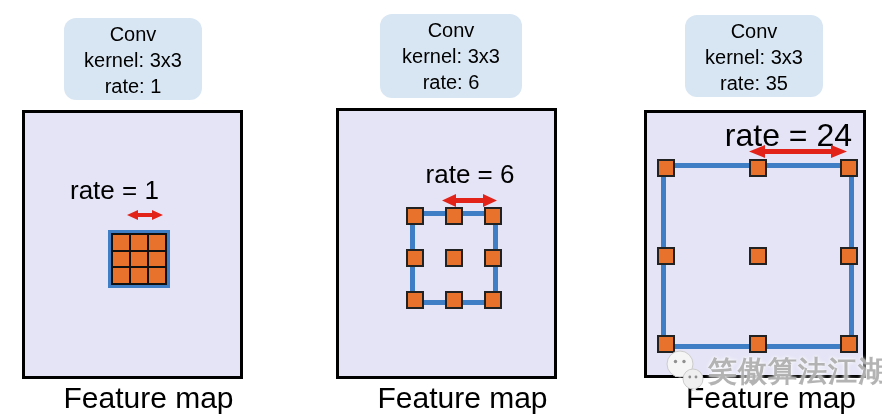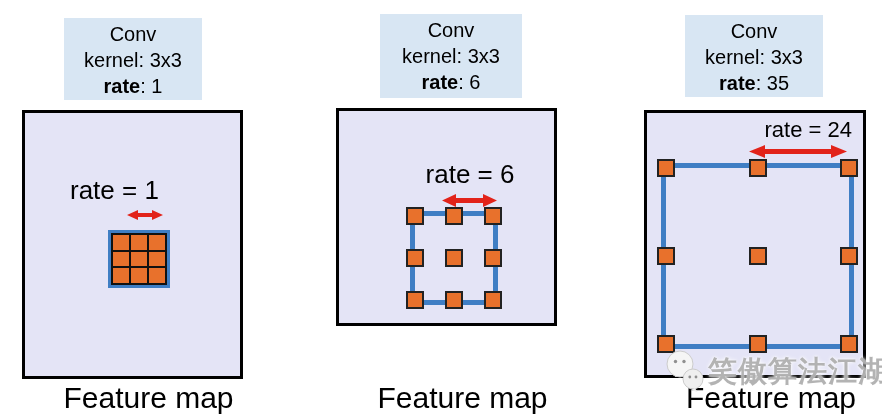--- a/index.html
+++ b/index.html
@@ -7,41 +7,41 @@
     position:relative;width:882px;height:418px;background:#ffffff;
     font-family:"Liberation Sans","DejaVu Sans",sans-serif;color:#000;
     overflow:hidden;
   }
   .panel{position:absolute;top:0;height:418px;}
   .p1{left:22px;width:221px;}
   .p2{left:336px;width:221px;}
   .p3{left:644px;width:222px;}
 
   .conv-box{
-    position:absolute;background:#d8e6f3;border-radius:0;
+    position:absolute;background:#d8e6f3;border-radius:12px;
     text-align:center;font-size:20px;line-height:26px;padding-top:3px;
     box-sizing:border-box;
   }
   .p1 .conv-box{left:42px;top:18px;width:138px;height:82px;}
   .p2 .conv-box{left:44px;top:14px;width:142px;height:84px;}
   .p3 .conv-box{left:41px;top:15px;width:138px;height:82px;}
-  .conv-box b{font-weight:bold;}
+  .conv-box b{font-weight:normal;}
 
   .feature-map{
     position:absolute;left:0;background:#e4e4f6;border:3px solid #000;
     box-sizing:border-box;width:100%;
   }
   .p1 .feature-map{top:110px;height:269px;}
-  .p2 .feature-map{top:108px;height:218px;}
+  .p2 .feature-map{top:108px;height:271px;}
   .p3 .feature-map{top:110px;height:268px;}
 
   .rate-annotation{position:absolute;font-size:26px;white-space:nowrap;}
   .p1 .rate-annotation{left:45px;top:62px;width:160px;}
   .p2 .rate-annotation{left:51px;top:48px;width:160px;text-align:center;}
-  .p3 .rate-annotation{right:11px;top:4px;font-size:22px;text-align:left;}
+  .p3 .rate-annotation{right:11px;top:4px;font-size:32px;text-align:left;}
 
   .arrow{position:absolute;display:block;}
   .p1 .arrow{left:101px;top:96px;width:38px;height:12px;}
   .p2 .arrow{left:102px;top:82px;width:57px;height:15px;}
   .p3 .arrow{left:101px;top:31px;width:100px;height:15px;}
 
   
   .kernel-dense{
     position:absolute;left:83px;top:117px;width:62px;height:58px;
     box-sizing:border-box;border:3px solid #3f7ec4;background:#111;

